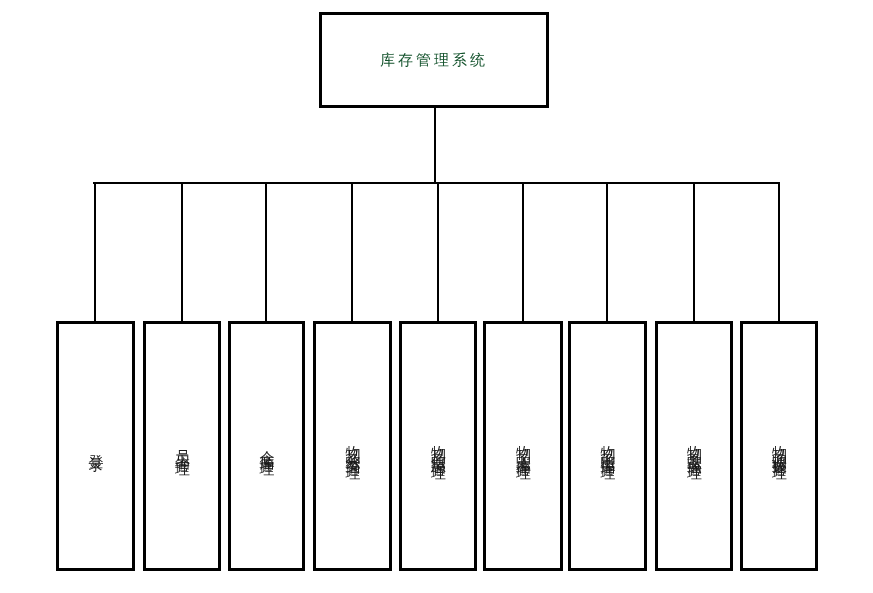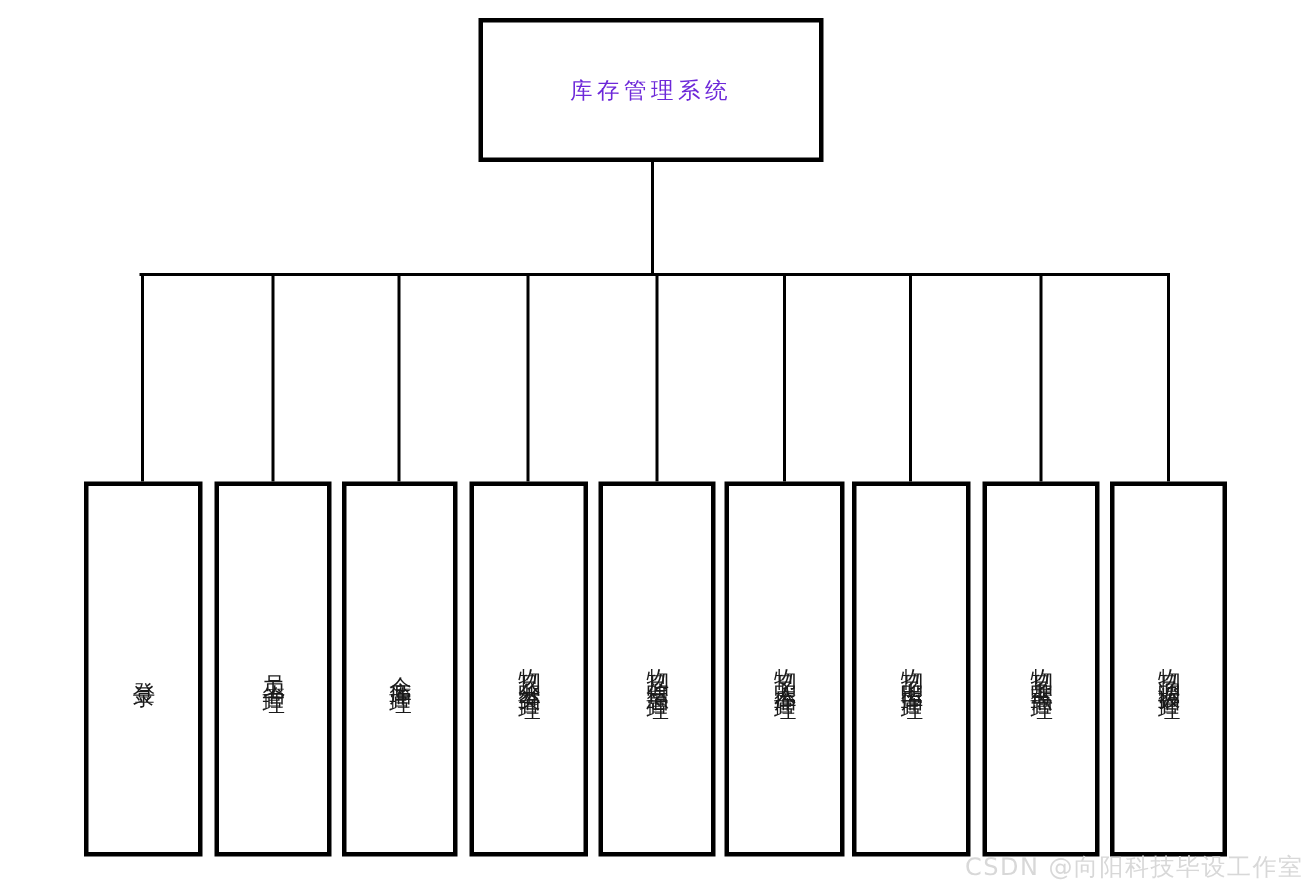--- a/index.html
+++ b/index.html
@@ -26,21 +26,21 @@
   }
   .root-node {
     left: 319px;
     top: 12px;
     width: 230px;
     height: 96px;
   }
   .root-label {
     font-size: 15px;
     letter-spacing: 3px;
-    color: #6d28d9;
+    color: #14532d;
     white-space: nowrap;
   }
   .child-node {
     top: 321px;
     height: 250px;
   }
   .child-label {
     writing-mode: vertical-rl;
     text-orientation: upright;
     font-size: 15px;
@@ -109,15 +109,14 @@
   <div class="node child-node" style="left:568px;width:79px">
     <span class="child-label">物品出库管理</span>
   </div>
   <div class="node child-node" style="left:655px;width:78px">
     <span class="child-label">物品盘点管理</span>
   </div>
   <div class="node child-node" style="left:740px;width:78px">
     <span class="child-label">物品调拨管理</span>
   </div>
 
-  <div class="watermark">CSDN @向阳科技毕设工作室</div>
 
 </div>
 
 </body></html>

